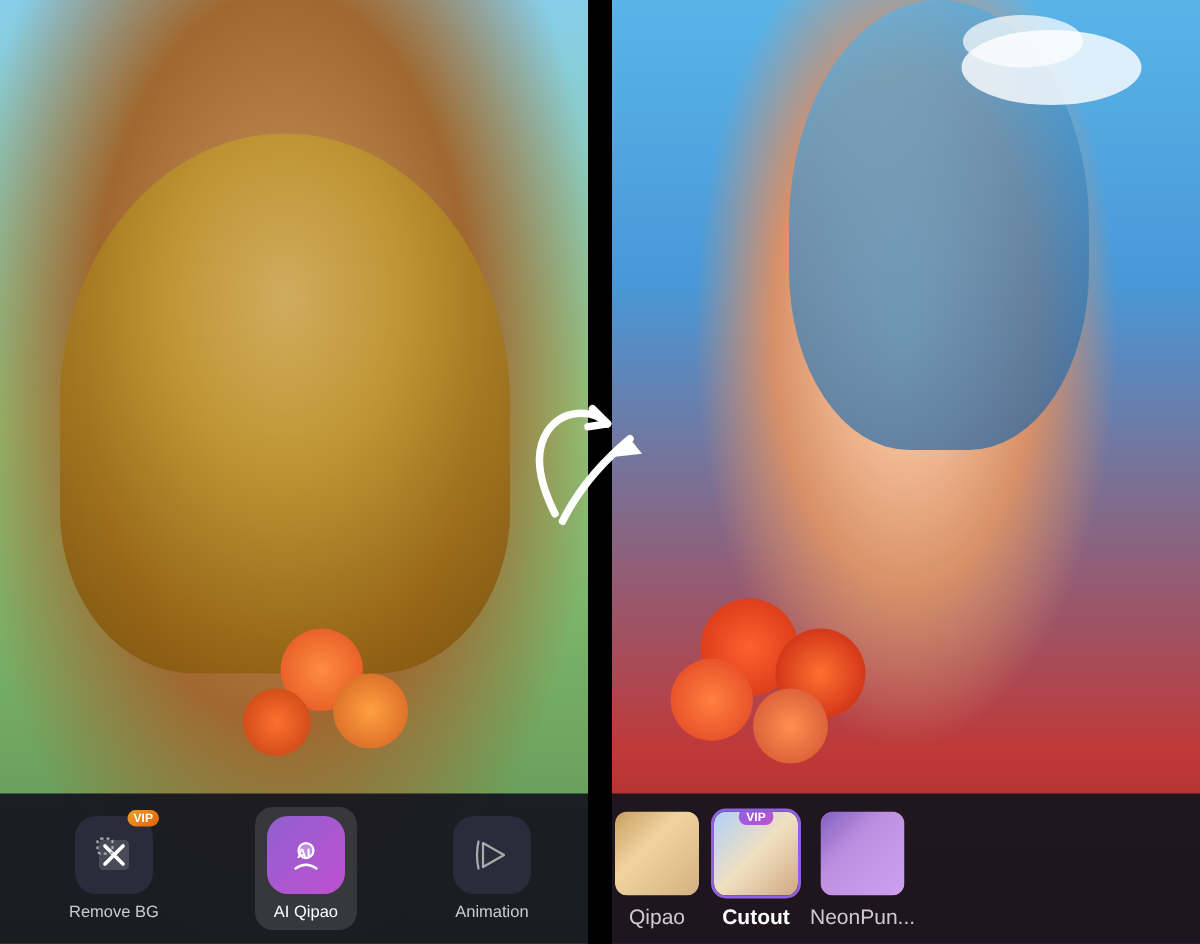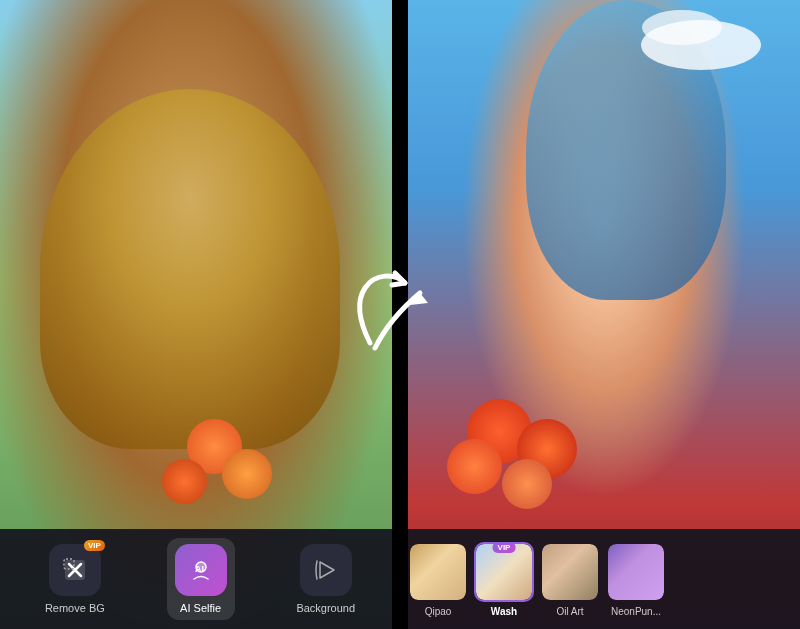--- a/index.html
+++ b/index.html
@@ -176,21 +176,21 @@
       border-color: #9060e0;
     }
 
     .thumb-img-inner {
       width: 100%;
       height: 100%;
       display: block;
     }
 
     .thumb-label {
-      font-size: 10px;
+      font-size: 14px;
       color: #ccc;
       text-align: center;
       white-space: nowrap;
     }
 
     .thumb-item.selected .thumb-label {
       color: #fff;
       font-weight: 600;
     }
 
@@ -292,31 +292,31 @@
 
 
       <div class="tool-item active">
         <div class="tool-icon-wrap ai-selfie-wrap">
           <svg class="icon-svg" viewBox="0 0 28 28" fill="none">
             <circle cx="14" cy="11" r="5" fill="rgba(255,255,255,0.3)" stroke="#fff" stroke-width="1.5"></circle>
             <path d="M7 23 Q14 18 21 23" stroke="#fff" stroke-width="1.5" stroke-linecap="round"></path>
             <text x="8" y="16" fill="#fff" font-size="9" font-weight="bold" font-family="sans-serif">AI</text>
           </svg>
         </div>
-        <span class="tool-label">AI Selfie</span>
+        <span class="tool-label">AI Qipao</span>
       </div>
 
       <div class="tool-item">
         <div class="tool-icon-wrap">
           <svg class="icon-svg" viewBox="0 0 28 28" fill="none">
             <polygon points="8,6 22,14 8,22" fill="none" stroke="#aaa" stroke-width="1.5" stroke-linejoin="round"></polygon>
             <path d="M5 5 Q3 14 5 23" stroke="#aaa" stroke-width="1.5" stroke-linecap="round"></path>
           </svg>
         </div>
-        <span class="tool-label">Background</span>
+        <span class="tool-label">Animation</span>
       </div>
 
 
     </div>
   </div>
 
   <div class="arrow-overlay">
     <svg class="arrow-svg" viewBox="0 0 120 100" fill="none" xmlns="http://www.w3.org/2000/svg">
 
       <path d="M30 80 C20 60 15 40 25 25 C35 10 55 10 65 20" stroke="white" stroke-width="5" stroke-linecap="round" fill="none"></path>
@@ -350,30 +350,24 @@
         </div>
         <span class="thumb-label">Qipao</span>
       </div>
 
 
       <div class="thumb-item selected">
         <div class="thumb-img" style="position:relative;">
           <span class="vip-badge-thumb">VIP</span>
           <div class="thumb-img-inner face-grad-3" style="border-radius:8px;background:linear-gradient(135deg,#b0d0f8,#f0e0c0,#d0a880);"></div>
         </div>
-        <span class="thumb-label">Wash</span>
-      </div>
-
-
-      <div class="thumb-item">
-        <div class="thumb-img">
-          <div class="thumb-img-inner face-grad-5" style="border-radius:8px;"></div>
-        </div>
-        <span class="thumb-label">Oil Art</span>
-      </div>
+        <span class="thumb-label">Cutout</span>
+      </div>
+
+
 
       <div class="thumb-item">
         <div class="thumb-img">
           <div class="thumb-img-inner face-grad-6" style="border-radius:8px;"></div>
         </div>
         <span class="thumb-label">NeonPun...</span>
       </div>
 
     </div>
   </div>

